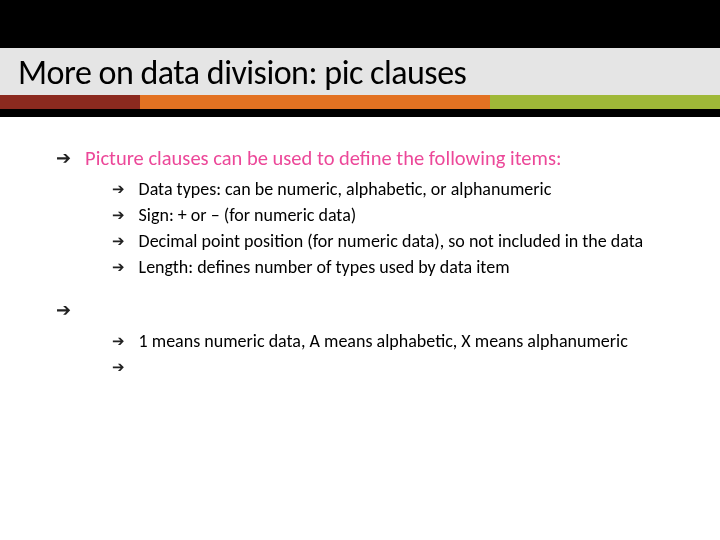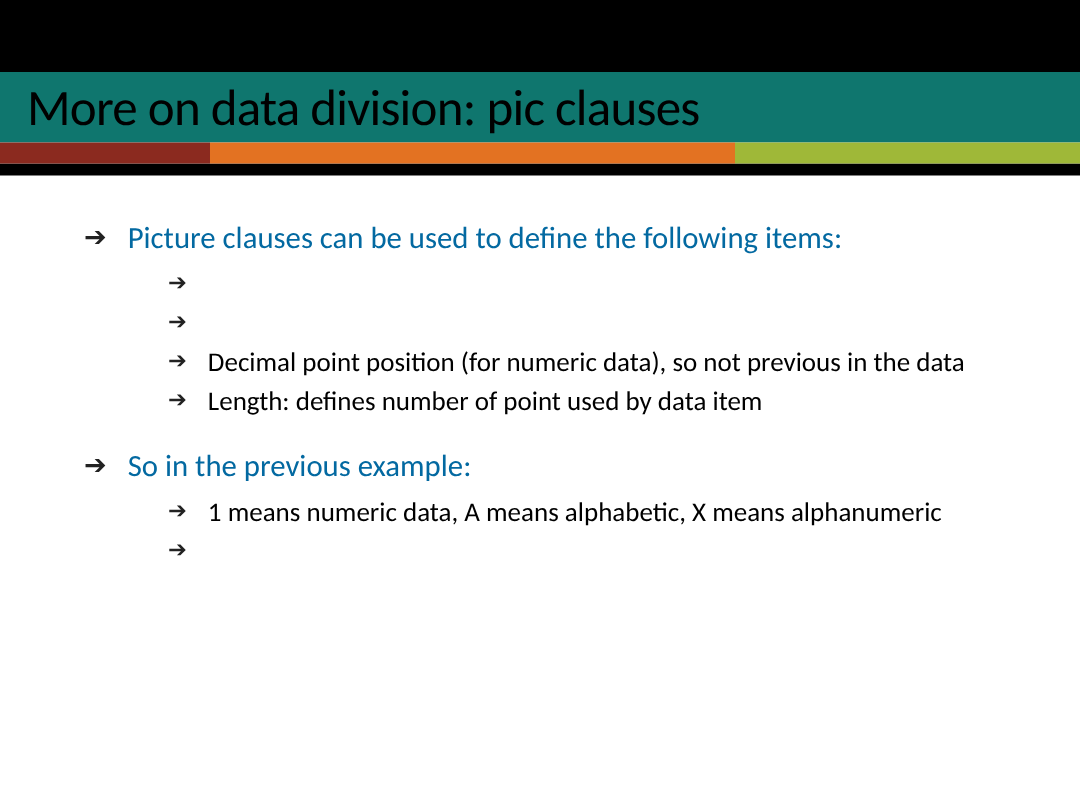--- a/index.html
+++ b/index.html
@@ -11,21 +11,21 @@
     overflow: hidden;
   }
   .header-area {
     position: relative;
   }
   .black-bar-top {
     background: #000;
     height: 48px;
   }
   .title-row {
-    background: #0f766e;
+    background: #e5e5e5;
     padding: 4px 18px 2px 18px;
   }
   .title-row h1 {
     font-size: 34px;
     font-weight: 400;
     color: #000;
     letter-spacing: -0.5px;
   }
   .accent-row {
     display: flex;
@@ -47,21 +47,21 @@
     margin-bottom: 6px;
   }
   .bullet-l1 .arrow {
     font-size: 18px;
     color: #222;
     margin-right: 14px;
     line-height: 26px;
   }
   .bullet-l1 .text {
     font-size: 20.5px;
-    color: #0369a1;
+    color: #ec4899;
     line-height: 26px;
   }
   .sublist {
     margin: 4px 0 18px 56px;
   }
   .bullet-l2 {
     display: flex;
     align-items: flex-start;
     margin-bottom: 2px;
   }
@@ -95,37 +95,38 @@
 
 <div class="content">
 
   <div class="bullet-l1">
     <span class="arrow">➔</span>
     <span class="text">Picture clauses can be used to define the following items:</span>
   </div>
   <div class="sublist">
     <div class="bullet-l2">
       <span class="arrow">➔</span>
+      <span class="text">Data types: can be numeric, alphabetic, or alphanumeric</span>
     </div>
     <div class="bullet-l2">
       <span class="arrow">➔</span>
+      <span class="text">Sign: + or – (for numeric data)</span>
     </div>
     <div class="bullet-l2">
       <span class="arrow">➔</span>
-      <span class="text">Decimal point position (for numeric data), so not previous in the data</span>
+      <span class="text">Decimal point position (for numeric data), so not included in the data</span>
     </div>
     <div class="bullet-l2">
       <span class="arrow">➔</span>
-      <span class="text">Length: defines number of point used by data item</span>
+      <span class="text">Length: defines number of types used by data item</span>
     </div>
   </div>
 
   <div class="bullet-l1">
     <span class="arrow">➔</span>
-    <span class="text">So in the previous example:</span>
   </div>
   <div class="sublist">
     <div class="bullet-l2">
       <span class="arrow">➔</span>
       <span class="text">1 means numeric data, A means alphabetic, X means alphanumeric</span>
     </div>
     <div class="bullet-l2">
       <span class="arrow">➔</span>
     </div>
   </div>

